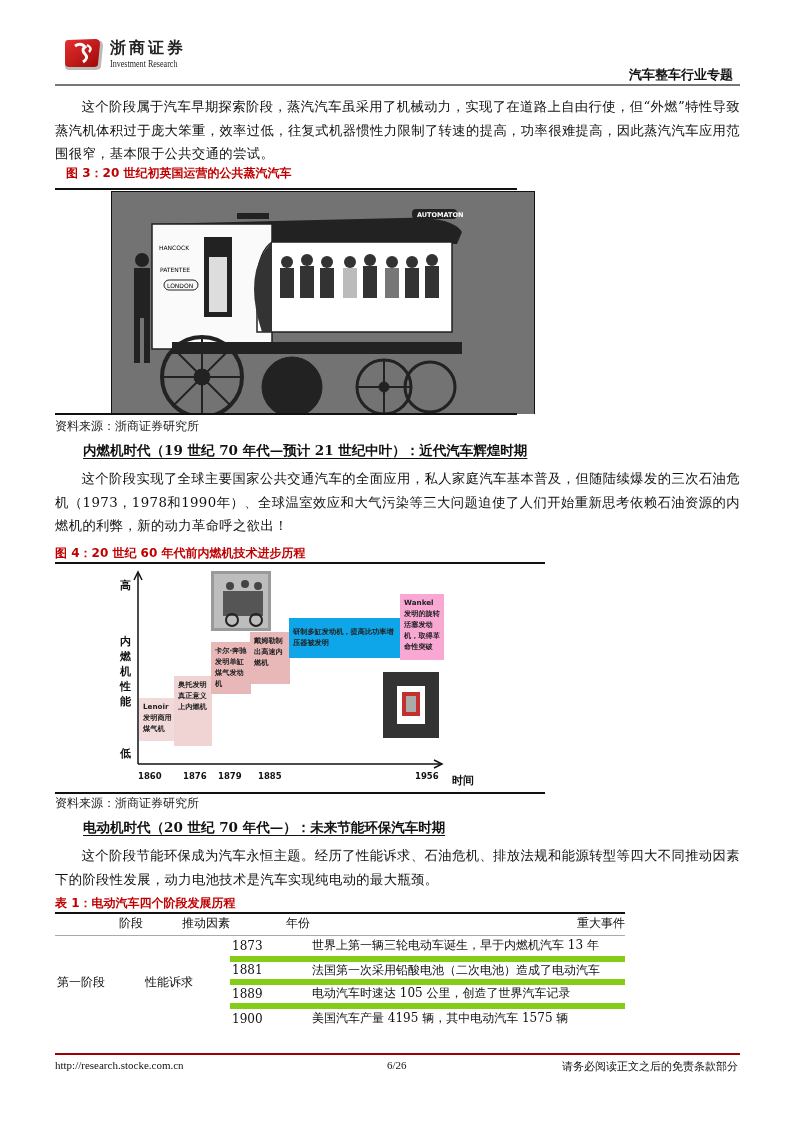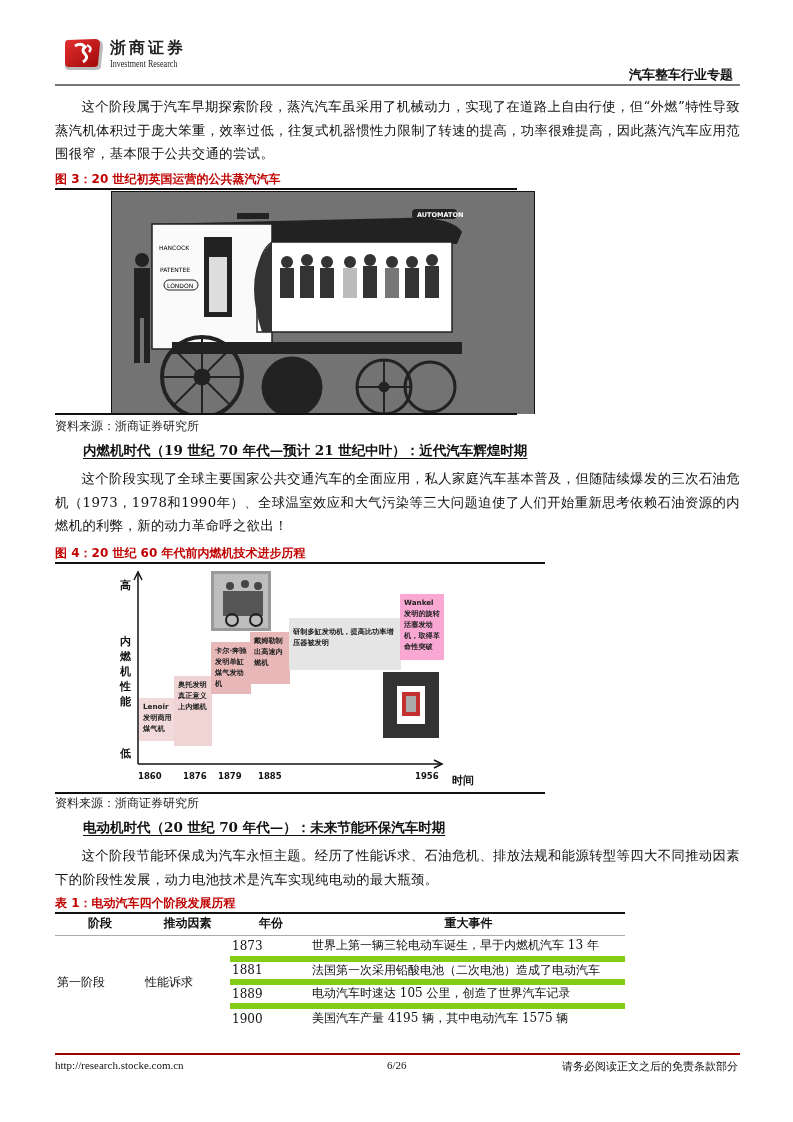--- a/index.html
+++ b/index.html
@@ -28,21 +28,21 @@
   .bus-frame { left: 111px; top: 191px; width: 424px; height: 223px; border: 1.5px solid #111; border-bottom: none; background: #737373; overflow: hidden; }
 
   
   .chart { left: 110px; top: 568px; width: 410px; height: 222px; }
   .ylabel { font-family: "DejaVu Sans", sans-serif; font-size: 11px; font-weight: bold; color: #111; }
   .tick { font-family: "DejaVu Sans", sans-serif; font-size: 8.5px; font-weight: bold; color: #111; }
   .box { font-family: "DejaVu Sans", sans-serif; font-size: 7.2px; font-weight: bold; color: #222; line-height: 11px; padding: 3px 4px; word-break: break-all; }
 
   
   .tbl { left: 55px; top: 913px; width: 570px; border-collapse: collapse; font-size: 12px; }
-  .tbl th { text-align: center; font-weight: bold; height: 22px; border-bottom: 1px solid #aaa; padding-left: 2px; }
+  .tbl th { text-align: right; font-weight: normal; height: 22px; border-bottom: 1px solid #aaa; padding-left: 2px; }
   .tbl td { height: 23.5px; padding-left: 2px; }
   .tbl tr.rowline td.ev, .tbl tr.rowline td.yr { border-bottom: 6px solid #84cc16; }
 
   .footer-rule { left: 55px; top: 1053px; width: 685px; height: 1.5px; background: #a00000; }
   .footer-left { left: 55px; top: 1059px; font-family: Liberation Serif, serif; font-size: 11px; }
   .footer-center { left: 387px; top: 1059px; font-family: "Liberation Serif", serif; font-size: 11px; }
   .footer-right { right: 55px; top: 1059px; font-size: 11px; }
 </style>
 </head>
 <body>
@@ -61,21 +61,21 @@
     <path d="M24 7 Q30 10 26 14" stroke="#fff" stroke-width="2.5" fill="none"></path>
   </svg>
 </div>
 <div class="abs logo-cn">浙商证券</div>
 <div class="abs logo-en">Investment Research</div>
 <div class="abs header-title">汽车整车行业专题</div>
 <div class="abs header-rule"></div>
 
 <div class="abs para" style="top:95px;">这个阶段属于汽车早期探索阶段，蒸汽汽车虽采用了机械动力，实现了在道路上自由行使，但“外燃”特性导致蒸汽机体积过于庞大笨重，效率过低，往复式机器惯性力限制了转速的提高，功率很难提高，因此蒸汽汽车应用范围很窄，基本限于公共交通的尝试。</div>
 
-<div class="abs fig-title" style="top:171px;">图 3：20 世纪初英国运营的公共蒸汽汽车</div>
+<div class="abs fig-title" style="top:165px;margin-left:11px;">图 3：20 世纪初英国运营的公共蒸汽汽车</div>
 <div class="abs rule-black" style="top:188px; width:462px;"></div>
 <div class="abs bus-frame">
   <svg width="378" height="223" viewBox="0 0 378 223">
 
     <path d="M40 32 L290 26 Q340 24 350 40 L345 52 L40 50 Z" fill="#222"></path>
     <rect x="125" y="21" width="32" height="6" fill="#222"></rect>
     <rect x="300" y="17" width="45" height="10" rx="4" fill="#222"></rect>
     <text x="305" y="25" font-size="6.5" fill="#fff" font-family="DejaVu Sans, sans-serif" font-weight="bold">AUTOMATON</text>
 
     <rect x="40" y="32" width="120" height="125" fill="#fafafa" stroke="#222" stroke-width="1.5"></rect>
@@ -168,21 +168,21 @@
   </svg>
 
   <div class="abs ylabel" style="left:10px;top:10px;">高</div>
   <div class="abs ylabel" style="left:10px;top:66px;width:12px;line-height:15px;">内燃机性能</div>
   <div class="abs ylabel" style="left:10px;top:178px;">低</div>
 
   <div class="abs box" style="left:29px;top:130px;width:40px;height:43px;background:#f2dada;">Lenoir发明商用煤气机</div>
   <div class="abs box" style="left:64px;top:108px;width:38px;height:70px;background:#f0d4d4;">奥托发明真正意义上内燃机</div>
   <div class="abs box" style="left:101px;top:74px;width:40px;height:52px;background:#e8b8b8;">卡尔·奔驰发明单缸煤气发动机</div>
   <div class="abs box" style="left:140px;top:64px;width:40px;height:52px;background:#e8b8b8;">戴姆勒制出高速内燃机</div>
-  <div class="abs box" style="left:179px;top:50px;width:112px;height:52px;background:#e5e5e5;padding-top:8px;">研制多缸发动机，提高比功率增压器被发明</div>
+  <div class="abs box" style="left:179px;top:50px;width:112px;height:40px;background:#0ea5e9;padding-top:8px;">研制多缸发动机，提高比功率增压器被发明</div>
   <div class="abs box" style="left:290px;top:26px;width:44px;height:66px;background:#f9a8d4;">Wankel发明的旋转活塞发动机，取得革命性突破</div>
 
   <div class="abs tick" style="left:28px;top:203px;">1860</div>
   <div class="abs tick" style="left:73px;top:203px;">1876</div>
   <div class="abs tick" style="left:108px;top:203px;">1879</div>
   <div class="abs tick" style="left:148px;top:203px;">1885</div>
   <div class="abs tick" style="left:305px;top:203px;">1956</div>
   <div class="abs ylabel" style="left:342px;top:205px;">时间</div>
 </div>
 

